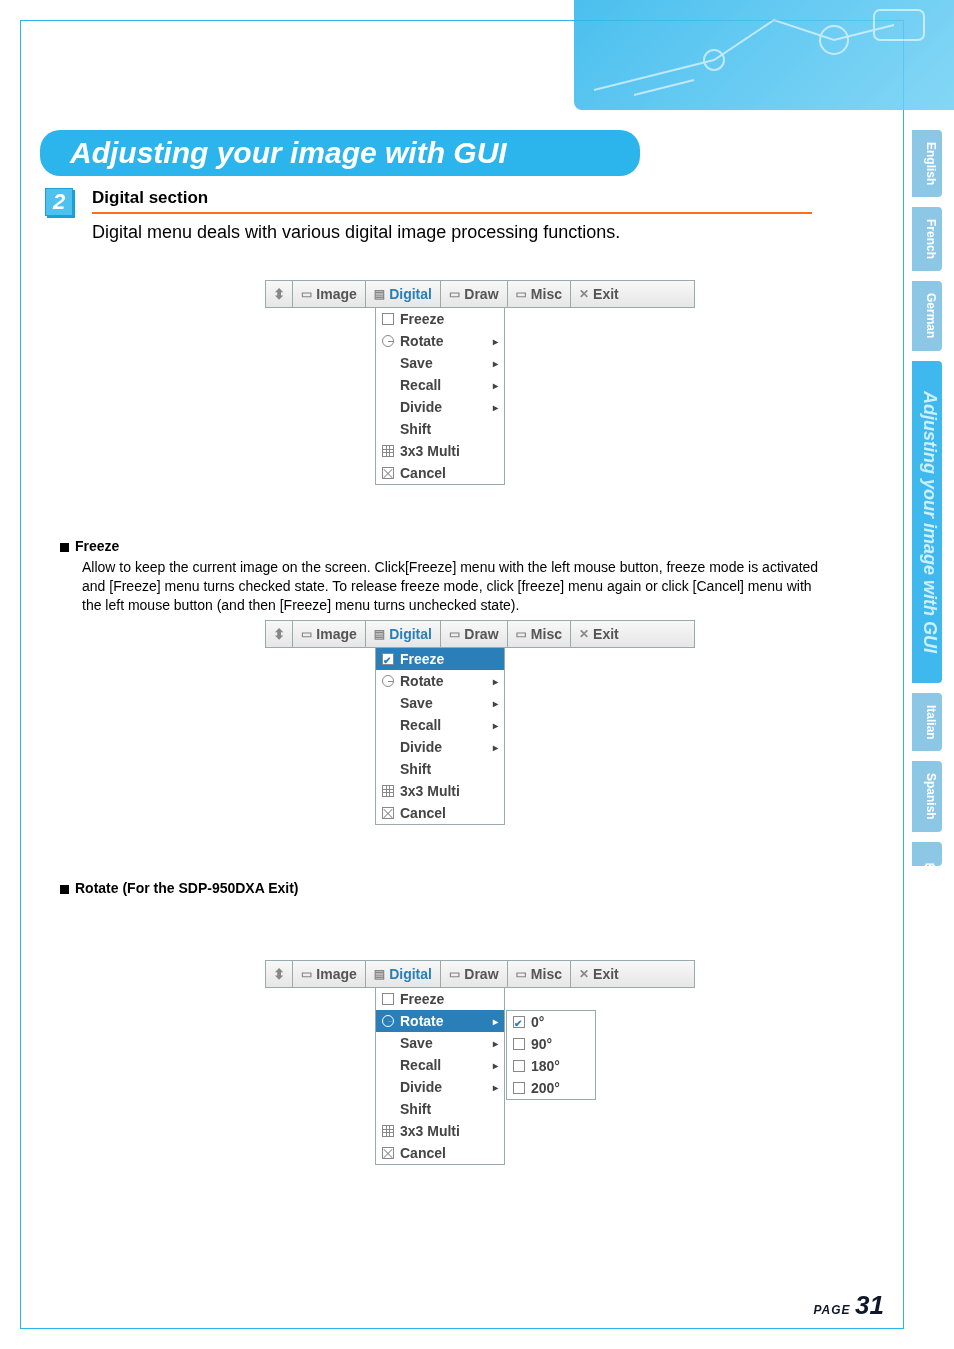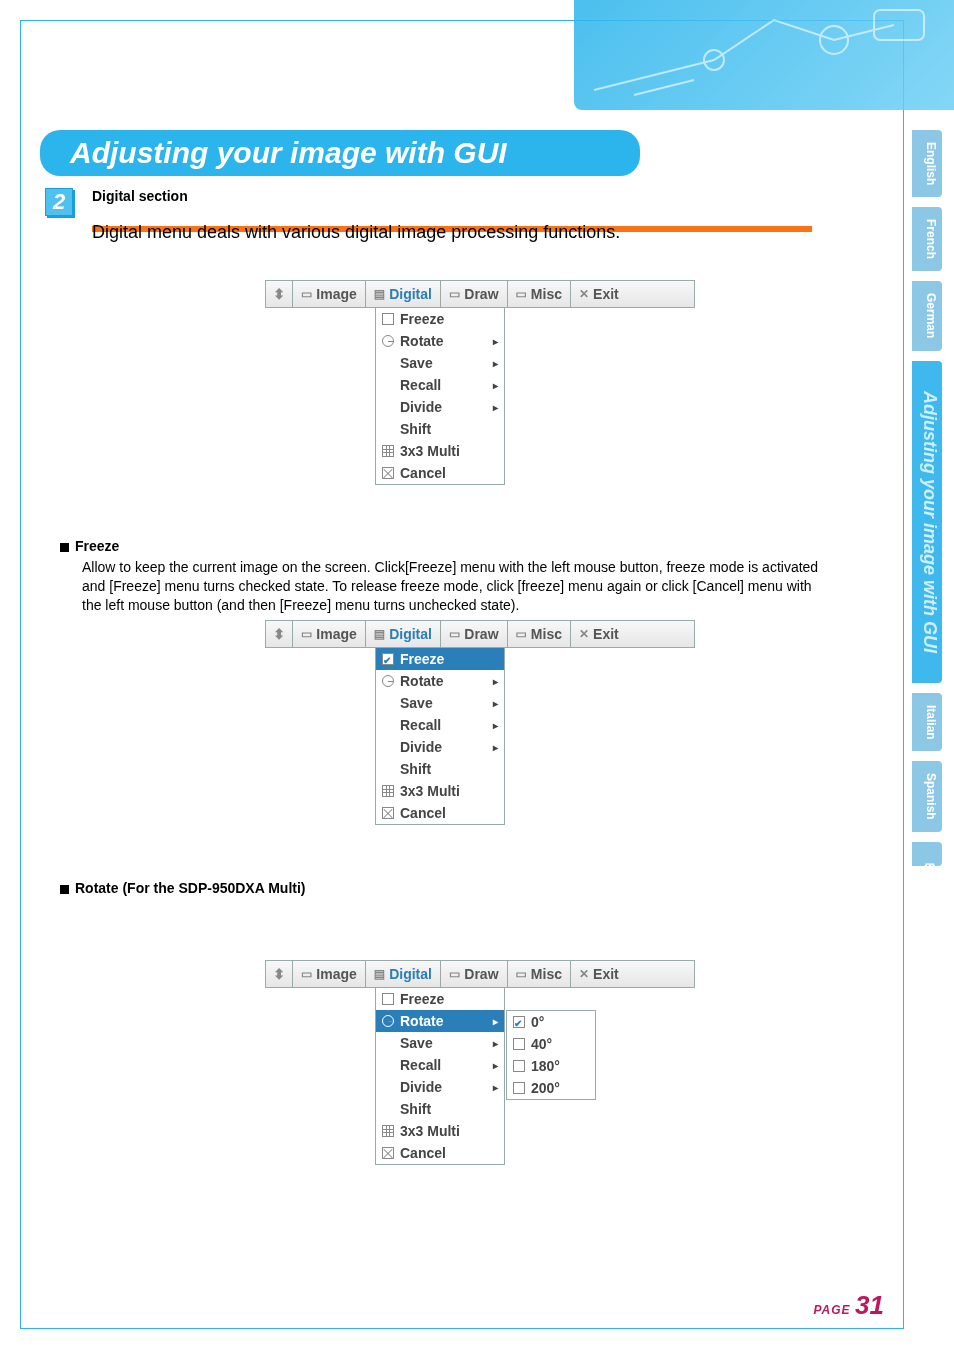--- a/index.html
+++ b/index.html
@@ -51,25 +51,25 @@
     font-style: italic;
     font-weight: bold;
     text-align: center;
     line-height: 26px;
     border: 1px solid #1a9fd8;
     box-shadow: 2px 2px 0 #1a9fd8;
   }
   .section-title {
     position: absolute;
     top: 188px; left: 92px;
-    font-size: 14px;
+    font-size: 17px;
     font-weight: bold;
-    border-bottom: 6px solid #f97316;
+    border-bottom: 2px solid #f97316;
     width: 720px;
-    padding-bottom: 22px;
+    padding-bottom: 4px;
   }
   .section-desc {
     position: absolute;
     top: 222px; left: 92px;
     font-size: 18px;
     width: 720px;
   }
   .menu-shot {
     position: absolute;
     left: 265px;
@@ -146,21 +146,21 @@
     padding:12px 4px;
     border-radius: 0 4px 4px 0;
     text-align:center;
   }
   .side-tab.tall { background:#3fb8ee; font-size:18px; font-style:italic; padding:30px 2px; color:#cdefff; }
   .page-num {
     position:absolute;
     bottom:28px; right:70px;
     font-style:italic;
     font-weight:bold;
-    color:#be185d;
+    color:#0f172a;
   }
   .page-num .lbl { font-size:12px; letter-spacing:1px; }
   .page-num .n { font-size:26px; }
 </style>
 </head>
 <body>
 
 <div class="page-border"></div>
 
 <div class="top-banner">
@@ -308,21 +308,21 @@
         <span>3x3 Multi</span>
       </div>
       <div class="row ">
         <span class="x"></span>
         <span>Cancel</span>
       </div>
     </div>
 </div>
 
 <div class="bullet-block" style="top:880px;">
-  <div class="head"><span class="sq"></span><span>Rotate (For the SDP-950DXA Multi)</span></div>
+  <div class="head"><span class="sq"></span><span>Rotate (For the SDP-950DXA Exit)</span></div>
 </div>
 
 <div class="menu-shot" style="top:960px;">
   <div class="menu-bar">
     <span class="pre">⬍</span>
     <span class="tab">
         <span class="ico">▭</span>
         <span>Image</span>
       </span>
     <span class="tab active">
@@ -351,21 +351,21 @@
         <span class="rot" style="border-color:#fff"></span>
         <span>Rotate</span>
         <span class="arrow">▸</span>
         <div class="submenu" style="top:0px">
           <div class="row">
             <span class="chk on"></span>
             <span>0°</span>
           </div>
           <div class="row">
             <span class="chk "></span>
-            <span>40°</span>
+            <span>90°</span>
           </div>
           <div class="row">
             <span class="chk "></span>
             <span>180°</span>
           </div>
           <div class="row">
             <span class="chk "></span>
             <span>200°</span>
           </div>
         </div>

